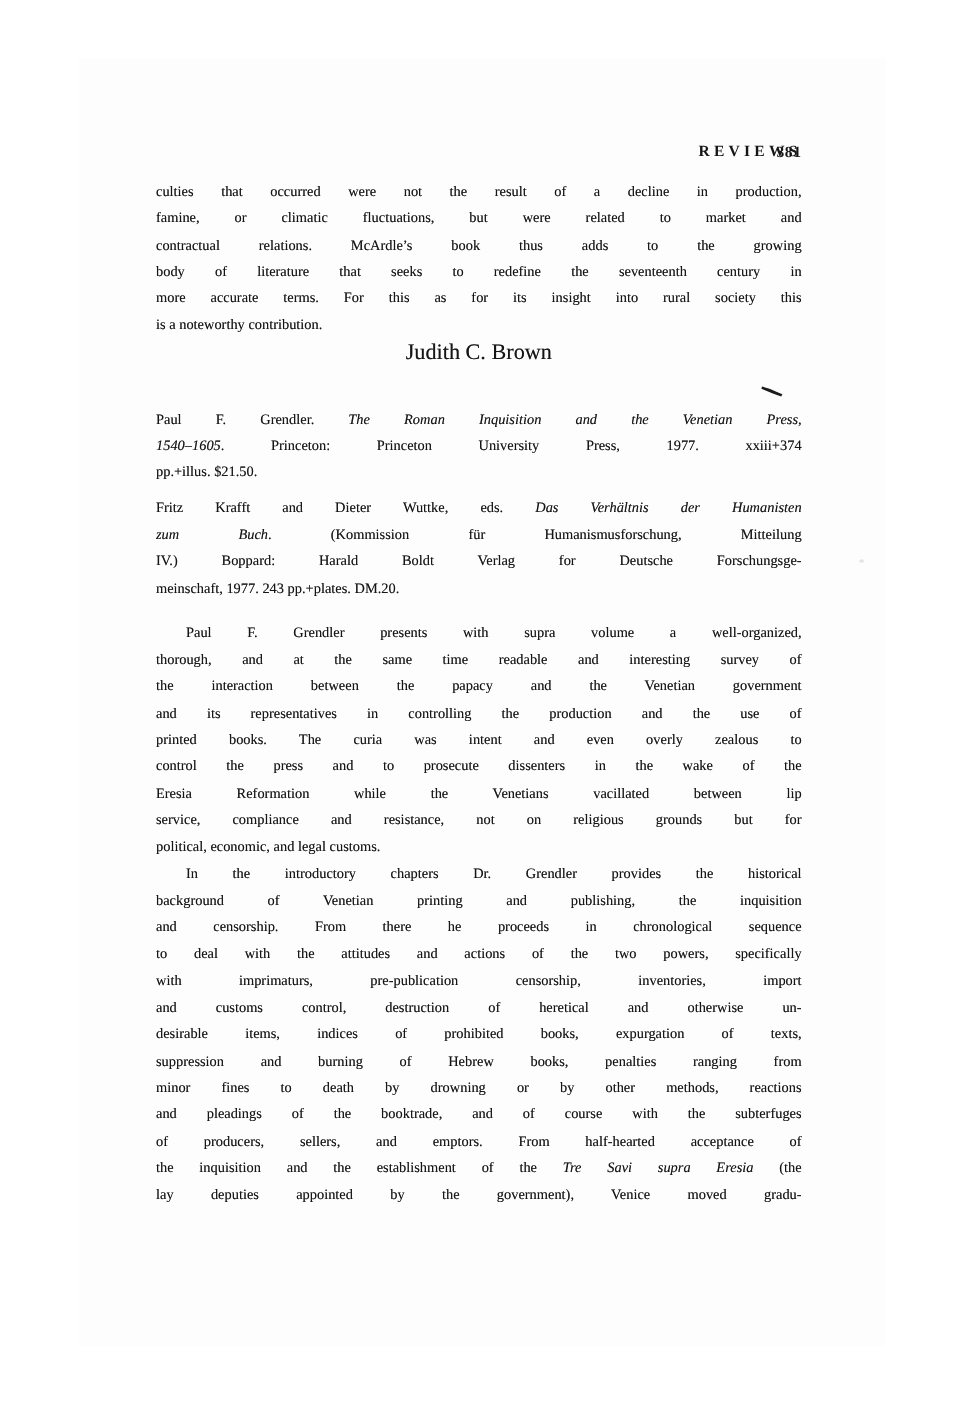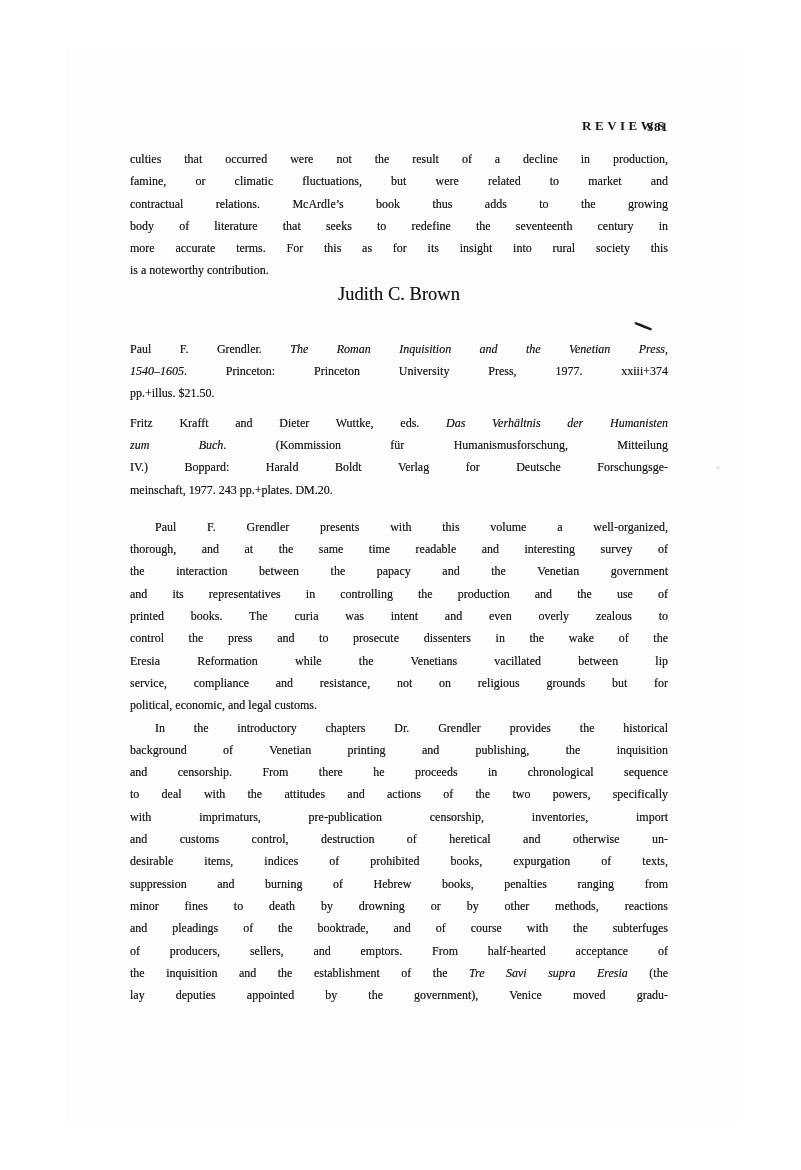--- a/index.html
+++ b/index.html
@@ -115,21 +115,21 @@
         <div class="line" data-name="text-line"><i data-name="italic-title-text">1540–1605</i>. Princeton: Princeton University Press, 1977. xxiii+374</div>
         <div class="line last" data-name="text-line">pp.+illus. $21.50.</div>
       </div>
       <div data-name="citation-krafft-wuttke">
         <div class="line" data-name="text-line">Fritz Krafft and Dieter Wuttke, eds. <i data-name="italic-title-text">Das Verhältnis der Humanisten</i></div>
         <div class="line" data-name="text-line"><i data-name="italic-title-text">zum Buch</i>. (Kommission für Humanismusforschung, Mitteilung</div>
         <div class="line" data-name="text-line">IV.) Boppard: Harald Boldt Verlag for Deutsche Forschungsge-</div>
         <div class="line last" data-name="text-line">meinschaft, 1977. 243 pp.+plates. DM.20.</div>
       </div>
       <div data-name="paragraph-grendler-overview">
-        <div class="line indent" data-name="text-line">Paul F. Grendler presents with this volume a well-organized,</div>
+        <div class="line indent" data-name="text-line">Paul F. Grendler presents with supra volume a well-organized,</div>
         <div class="line" data-name="text-line">thorough, and at the same time readable and interesting survey of</div>
         <div class="line" data-name="text-line">the interaction between the papacy and the Venetian government</div>
         <div class="line" data-name="text-line">and its representatives in controlling the production and the use of</div>
         <div class="line" data-name="text-line">printed books. The curia was intent and even overly zealous to</div>
         <div class="line" data-name="text-line">control the press and to prosecute dissenters in the wake of the</div>
         <div class="line" data-name="text-line">Eresia Reformation while the Venetians vacillated between lip</div>
         <div class="line" data-name="text-line">service, compliance and resistance, not on religious grounds but for</div>
         <div class="line last" data-name="text-line">political, economic, and legal customs.</div>
       </div>
       <div data-name="paragraph-grendler-contents">

